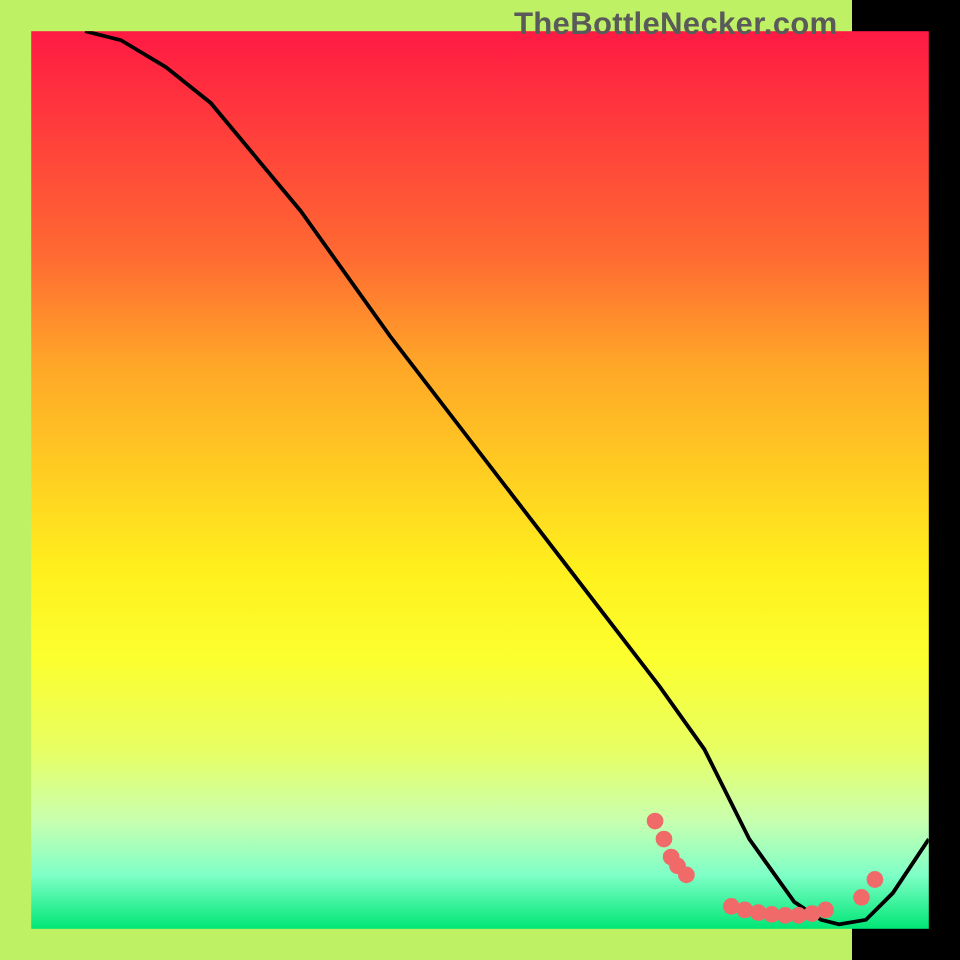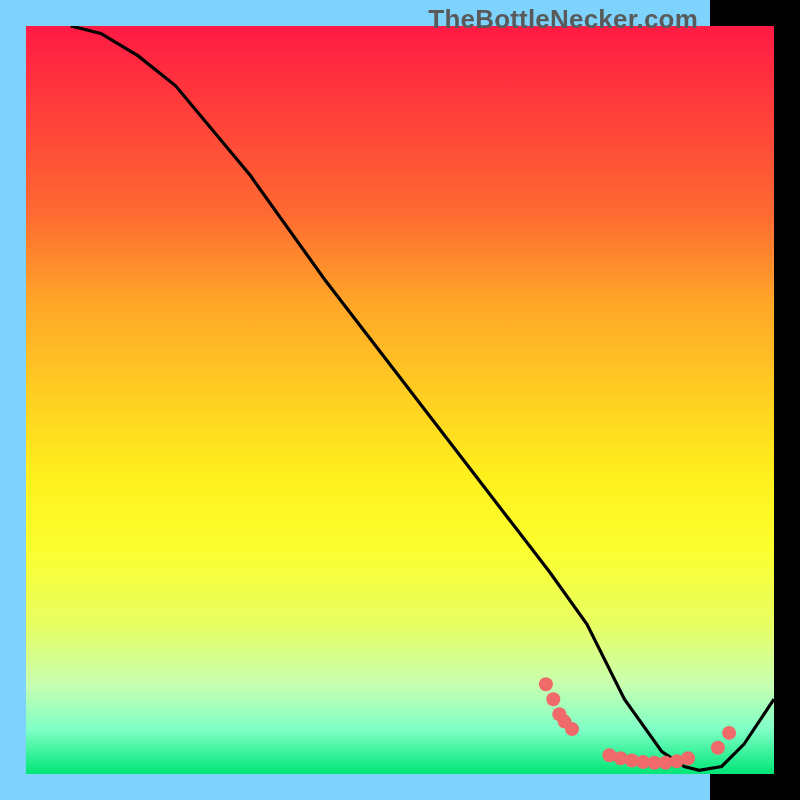--- a/index.html
+++ b/index.html
@@ -8,21 +8,21 @@
     width: 800px;
     height: 800px;
     background: #000;
     overflow: hidden;
     font-family: Arial, Helvetica, sans-serif;
   }
   .frame {
     position: relative;
     width: 710px;
     height: 800px;
-    background: #7dd3fc;
+    background: #bef264;
   }
   .plot-area {
     position: absolute;
     left: 26px;
     top: 26px;
     width: 748px;
     height: 748px;
     
     background: linear-gradient(
       to bottom,

